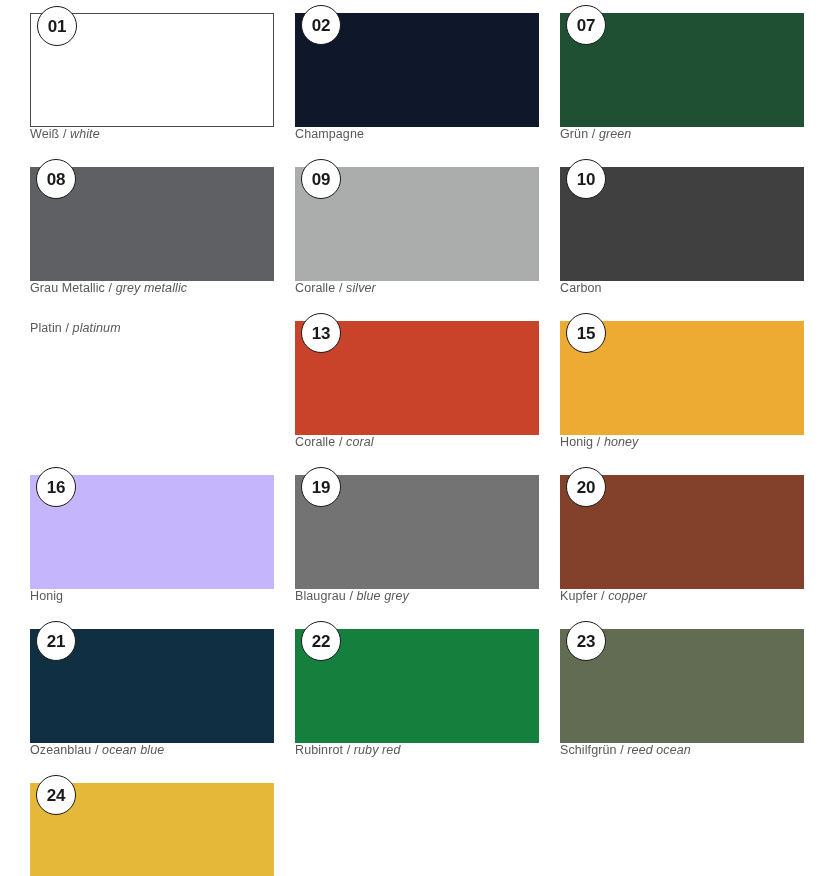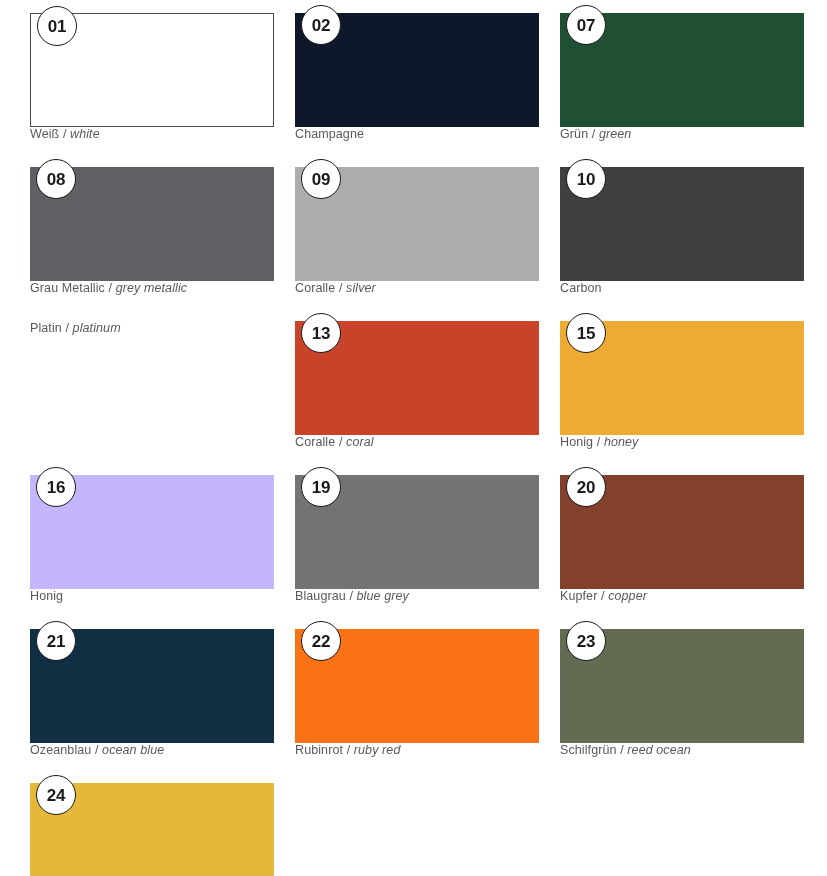--- a/index.html
+++ b/index.html
@@ -154,21 +154,21 @@
         </div>
         <div class="label"><span>Kupfer</span><span> / </span><span class="en">copper</span></div>
       </div>
       <div class="swatch-cell">
         <div class="chip" style="background: rgb(16, 47, 67);">
           <div class="badge">21</div>
         </div>
         <div class="label"><span>Ozeanblau</span><span> / </span><span class="en">ocean blue</span></div>
       </div>
       <div class="swatch-cell">
-        <div class="chip" style="background: #f97316;">
+        <div class="chip" style="background: #15803d;">
           <div class="badge">22</div>
         </div>
         <div class="label"><span>Rubinrot</span><span> / </span><span class="en">ruby red</span></div>
       </div>
       <div class="swatch-cell">
         <div class="chip" style="background: rgb(97, 108, 83);">
           <div class="badge">23</div>
         </div>
         <div class="label"><span>Schilfgrün</span><span> / </span><span class="en">reed ocean</span></div>
       </div>

